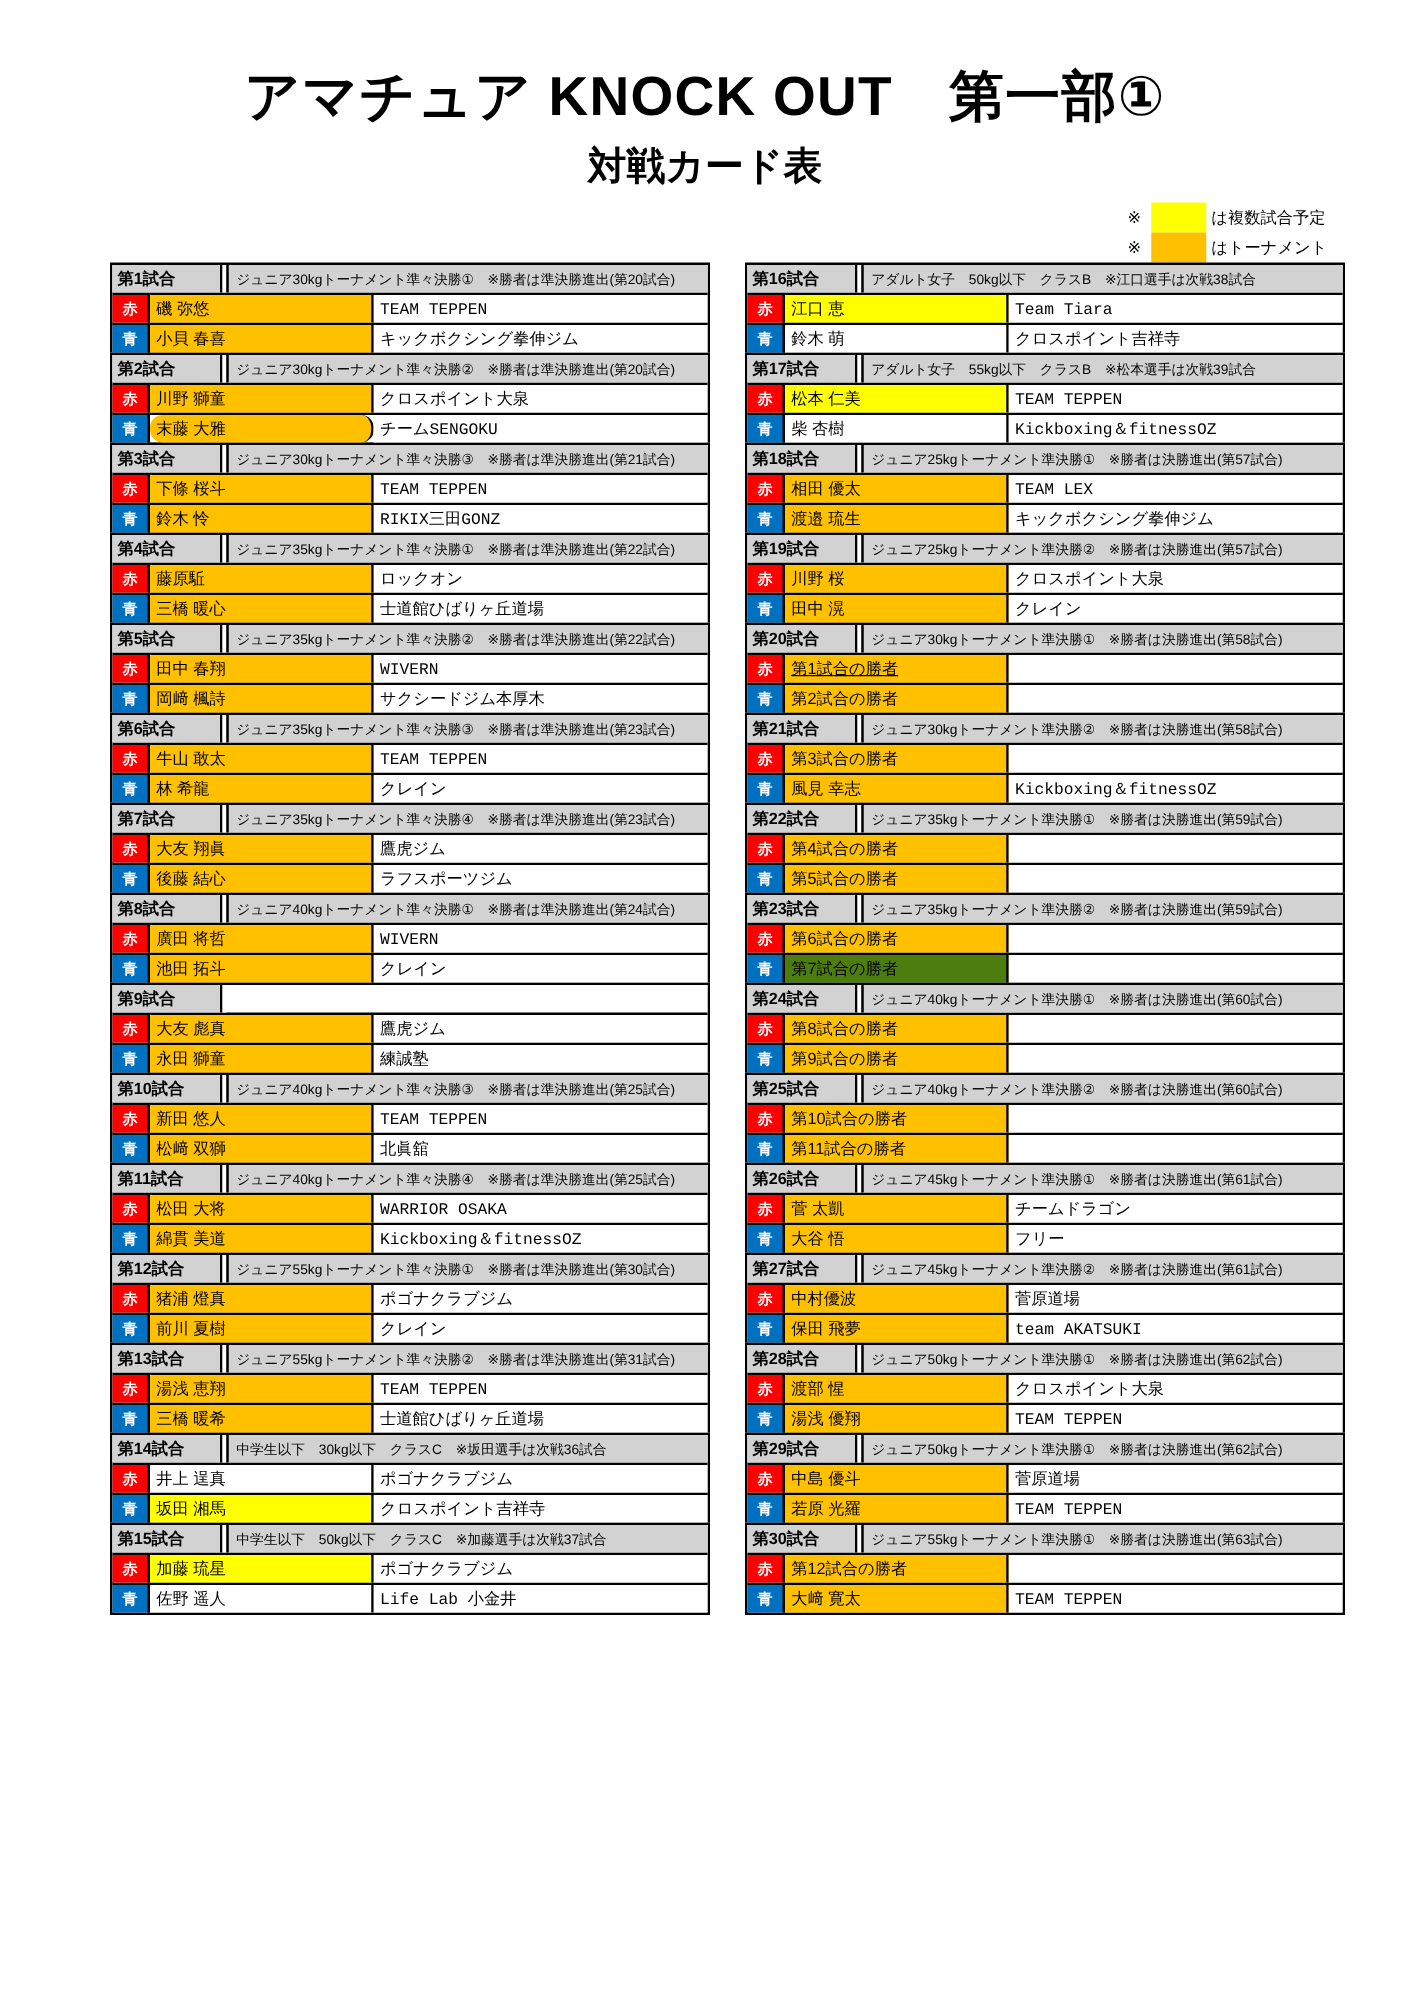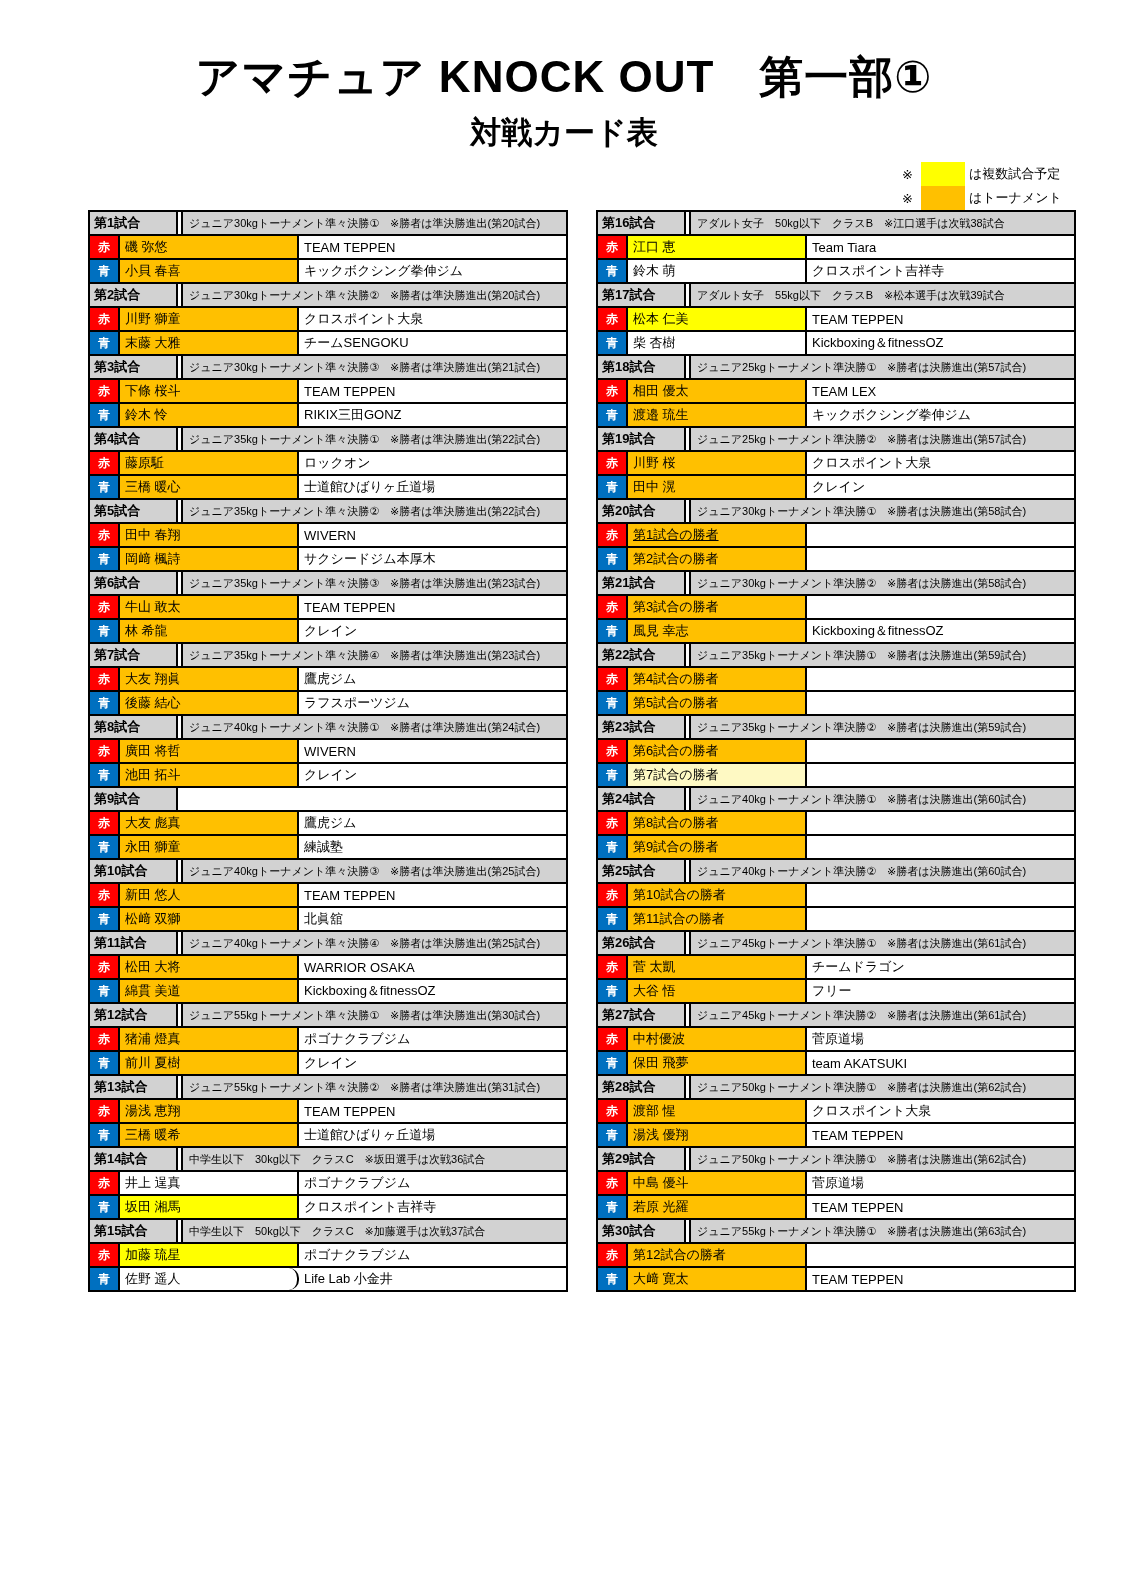--- a/index.html
+++ b/index.html
@@ -42,21 +42,21 @@
   .corner{
     width:28px;flex:0 0 28px;border-right:2px solid #000;color:#fff;
     font-size:12px;font-weight:bold;display:flex;align-items:center;justify-content:center;
   }
   .fname{
     width:172px;flex:0 0 172px;border-right:2px solid #000;
     font-size:13px;display:flex;align-items:center;padding-left:5px;white-space:pre;overflow:hidden;
   }
   .gym{
     flex:1;background:#fff;font-size:13px;display:flex;align-items:center;
-    padding-left:5px;white-space:pre;overflow:hidden;
+    padding-left:5px;white-space:pre;overflow:hidden;font-family:Liberation Mono, monospace;
   }
   .footer{
     position:absolute;top:1503px;left:0;width:100%;text-align:center;font-size:22px;
   }
 </style>
 </head>
 <body>
 
 <div class="page">
   <div class="title">アマチュア KNOCK OUT　第一部①</div>
@@ -101,21 +101,21 @@
       <div class="hgap"></div>
       <div class="mdesc">ジュニア30kgトーナメント準々決勝②　※勝者は準決勝進出(第20試合)</div>
     </div>
     <div class="frow">
       <div class="corner" style="background: rgb(255, 0, 0);">赤</div>
       <div class="fname" style="background: rgb(255, 192, 0);">川野 獅童</div>
       <div class="gym">クロスポイント大泉</div>
     </div>
     <div class="frow">
       <div class="corner" style="background: rgb(0, 112, 192);">青</div>
-      <div class="fname" style="background: rgb(255, 192, 0);">末藤 大雅</div>
+      <div class="fname" style="background: rgb(255, 192, 0); border-radius: 10px;">末藤 大雅</div>
       <div class="gym">チームSENGOKU</div>
     </div>
   </div>
 
   <div class="block">
     <div class="hrow">
       <div class="mno">第3試合</div>
       <div class="hgap"></div>
       <div class="mdesc">ジュニア30kgトーナメント準々決勝③　※勝者は準決勝進出(第21試合)</div>
     </div>
@@ -334,21 +334,21 @@
       <div class="hgap"></div>
       <div class="mdesc">中学生以下　50kg以下　クラスC　※加藤選手は次戦37試合</div>
     </div>
     <div class="frow">
       <div class="corner" style="background: rgb(255, 0, 0);">赤</div>
       <div class="fname" style="background: rgb(255, 255, 0);">加藤 琉星</div>
       <div class="gym">ポゴナクラブジム</div>
     </div>
     <div class="frow">
       <div class="corner" style="background: rgb(0, 112, 192);">青</div>
-      <div class="fname" style="background: rgb(255, 255, 255); border-radius: 10px;">佐野 遥人</div>
+      <div class="fname" style="background: rgb(255, 255, 255);">佐野 遥人</div>
       <div class="gym">Life Lab 小金井</div>
     </div>
   </div>
 </div>
     <div class="col" id="right-column">
   <div class="block">
     <div class="hrow">
       <div class="mno">第16試合</div>
       <div class="hgap"></div>
       <div class="mdesc">アダルト女子　50kg以下　クラスB　※江口選手は次戦38試合</div>
@@ -479,21 +479,21 @@
       <div class="hgap"></div>
       <div class="mdesc">ジュニア35kgトーナメント準決勝②　※勝者は決勝進出(第59試合)</div>
     </div>
     <div class="frow">
       <div class="corner" style="background: rgb(255, 0, 0);">赤</div>
       <div class="fname" style="background: rgb(255, 192, 0);">第6試合の勝者</div>
       <div class="gym"></div>
     </div>
     <div class="frow">
       <div class="corner" style="background: rgb(0, 112, 192);">青</div>
-      <div class="fname" style="background: #fef9c3;">第7試合の勝者</div>
+      <div class="fname" style="background: #4d7c0f;">第7試合の勝者</div>
       <div class="gym"></div>
     </div>
   </div>
 
   <div class="block">
     <div class="hrow">
       <div class="mno">第24試合</div>
       <div class="hgap"></div>
       <div class="mdesc">ジュニア40kgトーナメント準決勝①　※勝者は決勝進出(第60試合)</div>
     </div>

